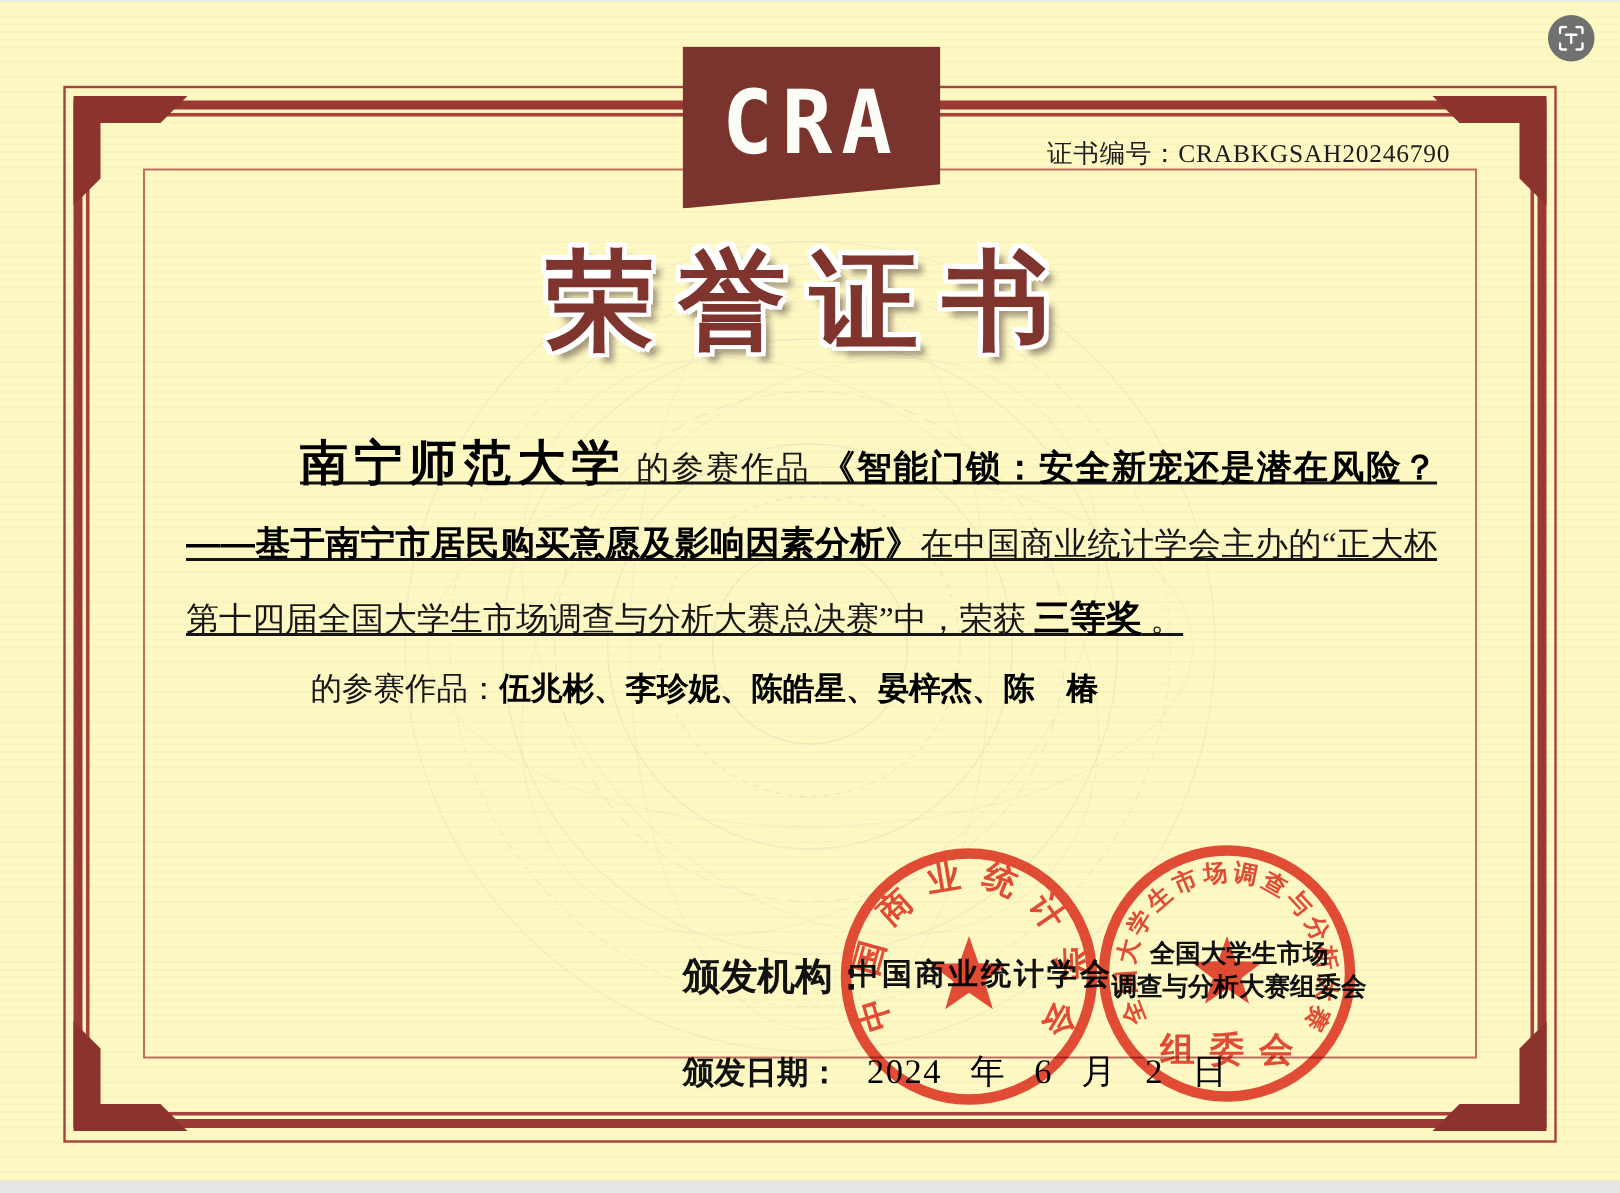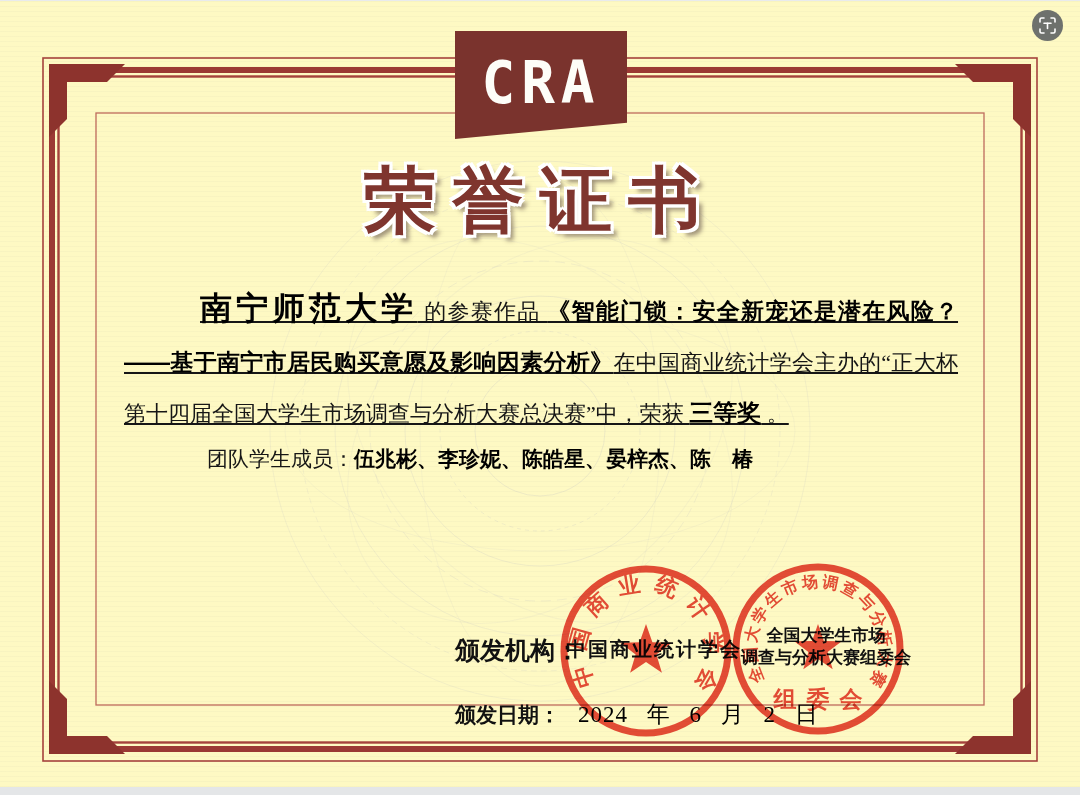--- a/index.html
+++ b/index.html
@@ -102,26 +102,27 @@
       <polygon points="1031,63 955,63 973,81 1013,81 1013,118 1031,136"></polygon>
       <polygon points="49,753 125,753 107,735 67,735 67,698 49,680"></polygon>
       <polygon points="1031,753 955,753 973,735 1013,735 1013,698 1031,680"></polygon>
     </g>
   </svg>
 
   <div class="banner">
     <span class="logo">CRA</span>
   </div>
 
+  <div class="cert-no"><span>证书编号：</span><span>CRABKGSAH20246790</span></div>
 
   <div class="title">荣誉证书</div>
 
   <div class="body-par"><span class="school">南宁师范大学</span><span> 的参赛作品 </span><span class="work-title">《智能门锁：安全新宠还是潜在风险？——基于南宁市居民购买意愿及影响因素分析》</span><span>在中国商业统计学会主办的“正大杯第十四届全国大学生市场调查与分析大赛总决赛”中，荣获 </span><span class="award">三等奖</span><span> 。</span></div>
 
-  <div class="team-line"><span>团队学生成员：</span><span class="names">伍兆彬、李珍妮、陈皓星、晏梓杰、陈　椿</span></div>
+  <div class="team-line"><span>的参赛作品：</span><span class="names">伍兆彬、李珍妮、陈皓星、晏梓杰、陈　椿</span></div>
 
 
   <div class="issuer-label">颁发机构：</div>
   <div class="org1">中国商业统计学会</div>
   <div class="org2">
     <div>全国大学生市场</div>
     <div>调查与分析大赛组委会</div>
   </div>
 
   <div class="date-label">颁发日期：</div>

